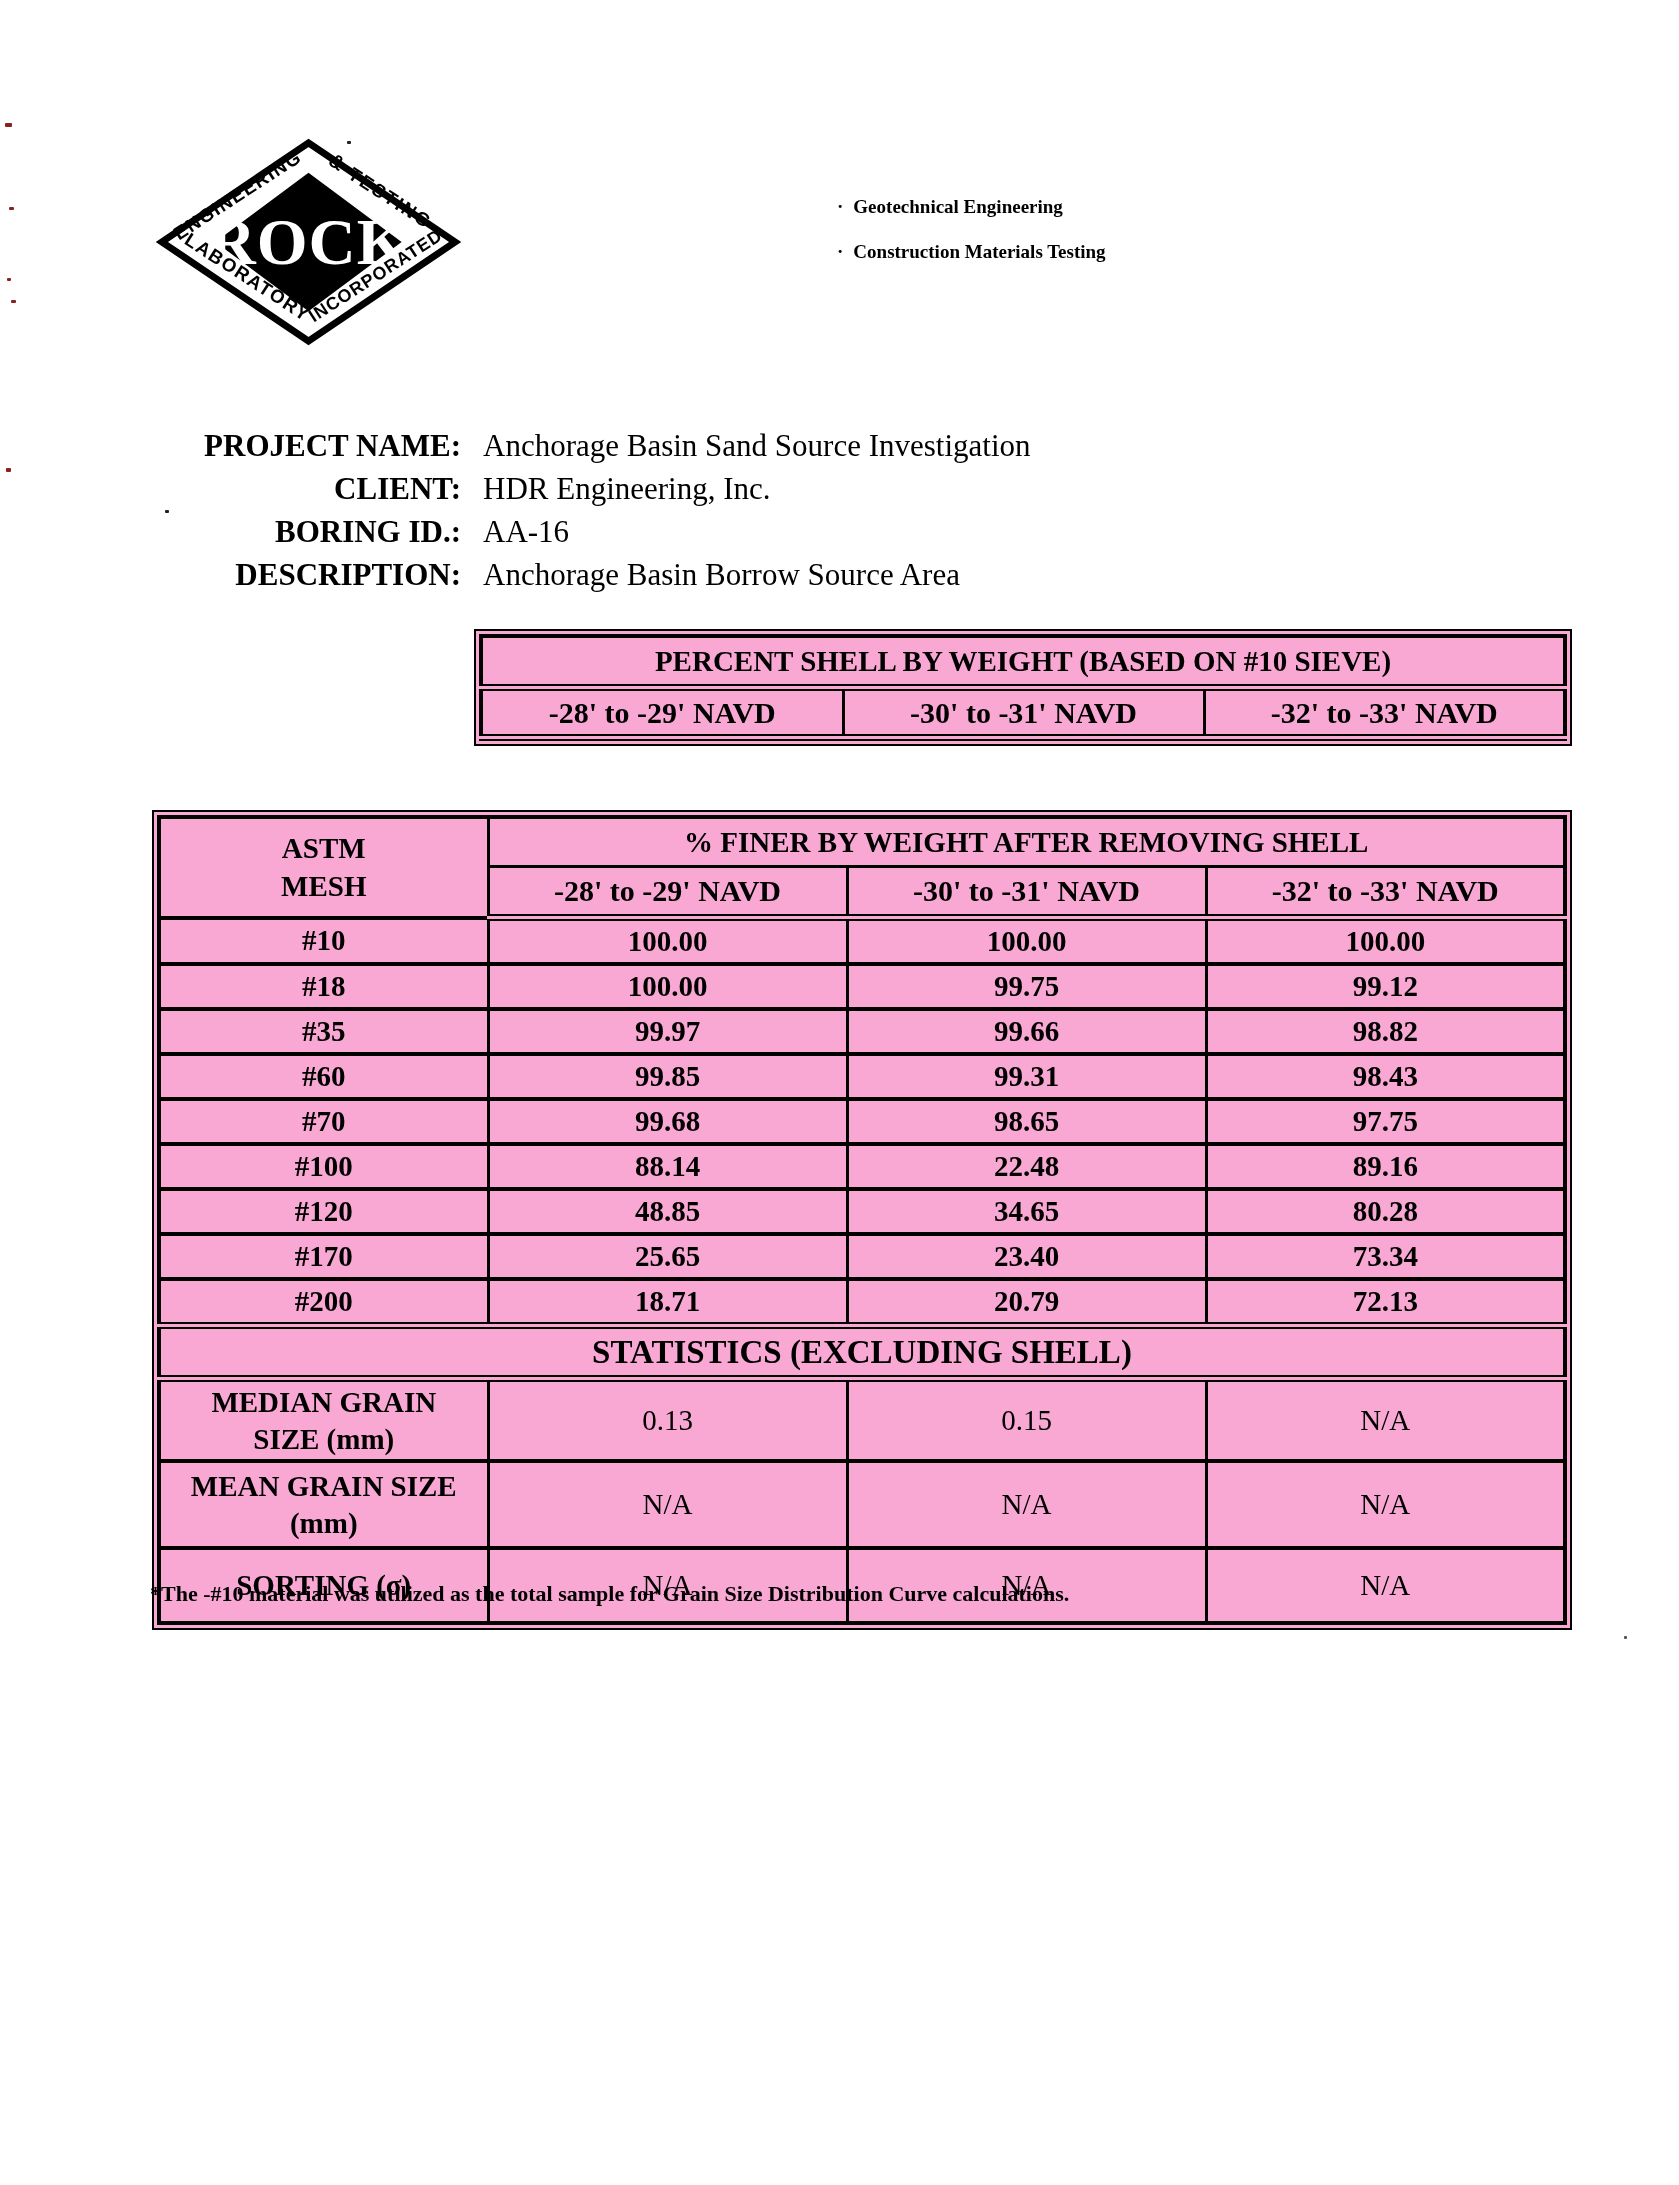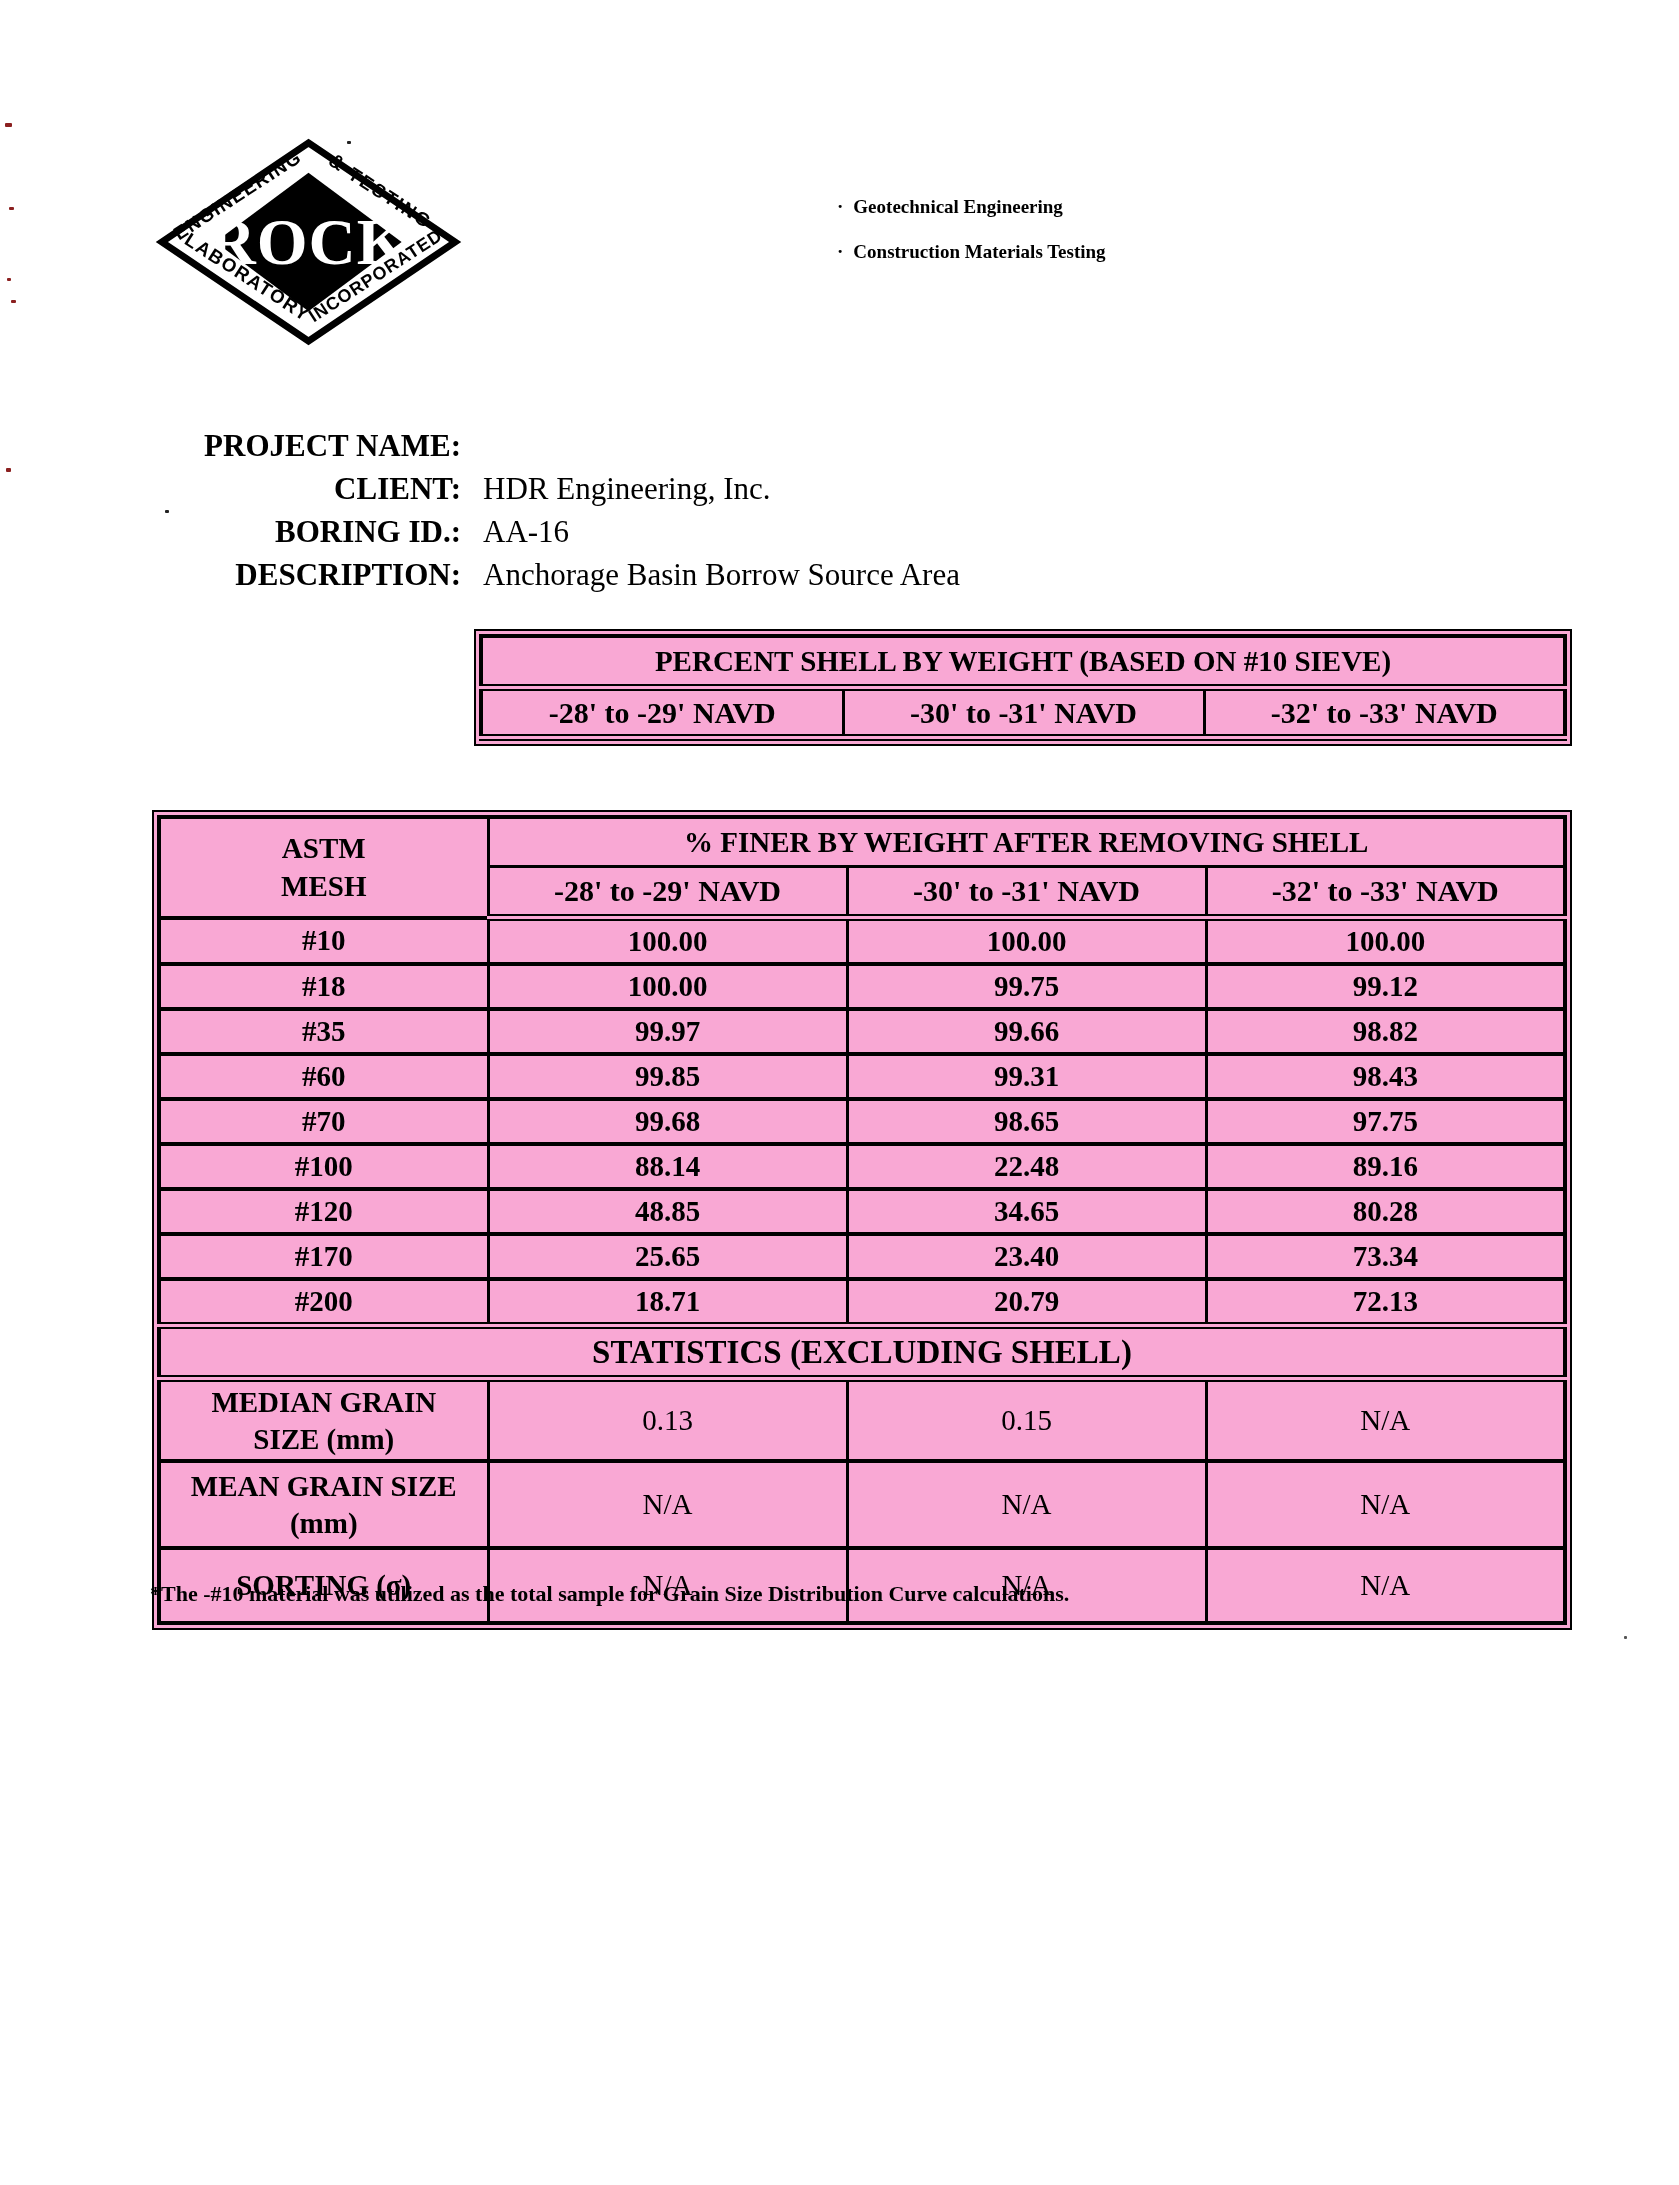--- a/index.html
+++ b/index.html
@@ -75,20 +75,21 @@
       <span class="bullet">·</span><span>Geotechnical Engineering</span>
     </div>
     <div class="line">
       <span class="bullet">·</span><span>Construction Materials Testing</span>
     </div>
   </div>
 
   <div class="project">
     <div class="row">
       <span class="label">PROJECT NAME:</span>
+      <span class="value">Anchorage Basin Sand Source Investigation</span>
     </div>
     <div class="row">
       <span class="label">CLIENT:</span>
       <span class="value">HDR Engineering, Inc.</span>
     </div>
     <div class="row">
       <span class="label">BORING ID.:</span>
       <span class="value">AA-16</span>
     </div>
     <div class="row">

